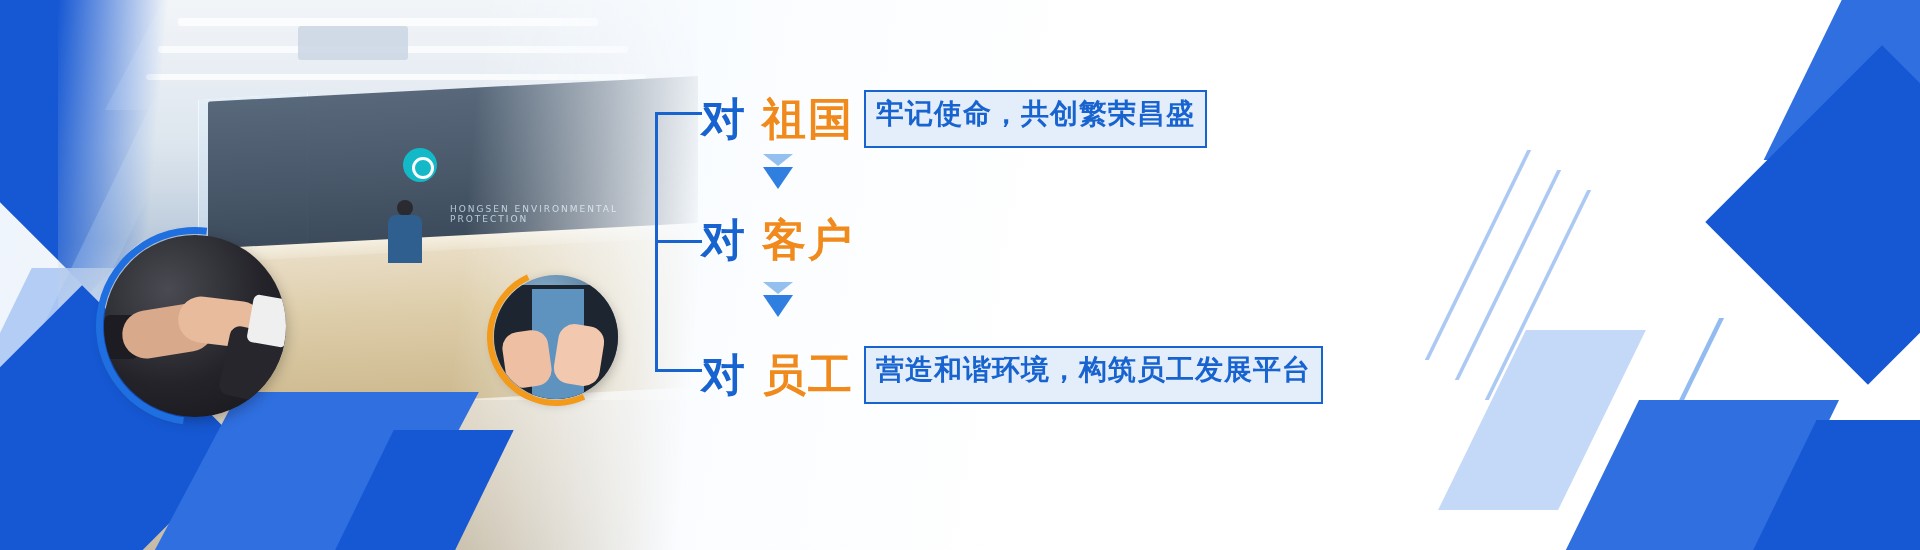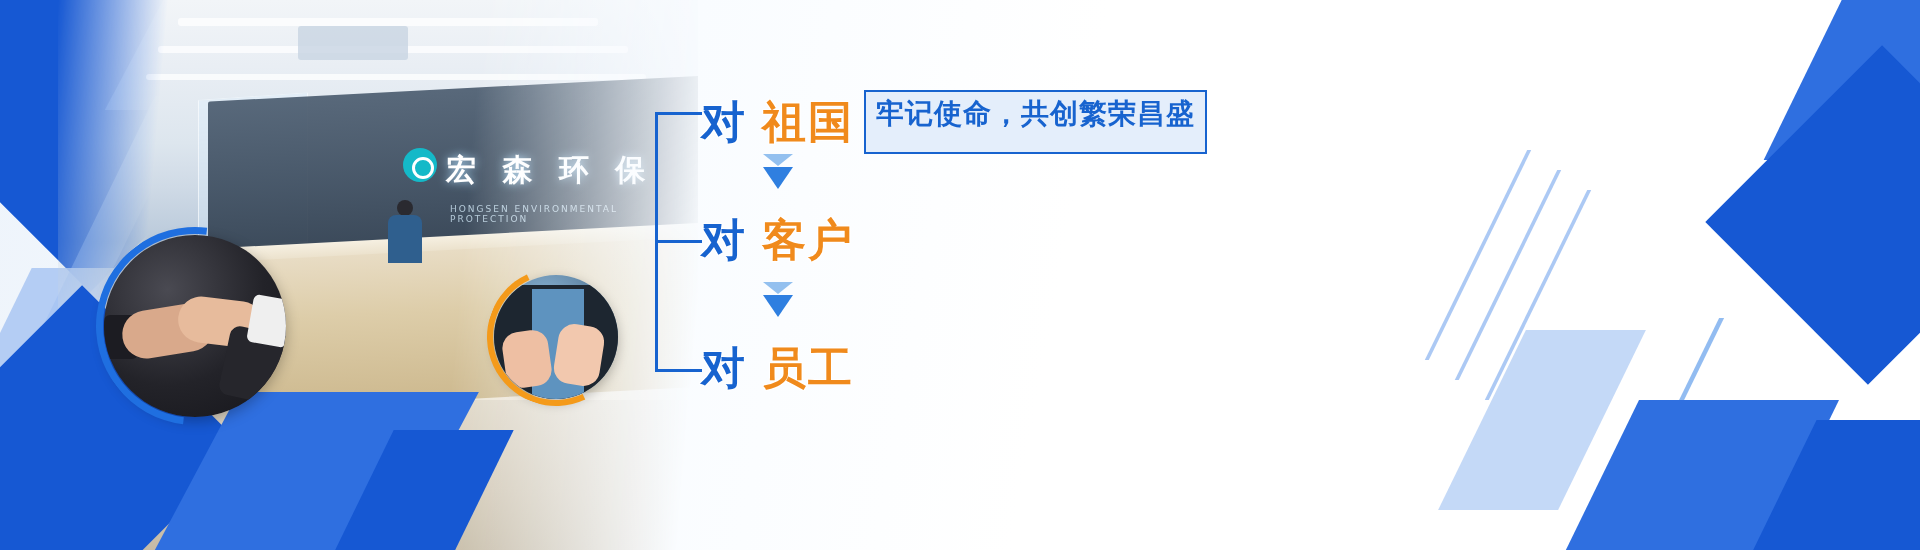--- a/index.html
+++ b/index.html
@@ -134,21 +134,21 @@
 
   .prefix { font-size:44px; font-weight:700; letter-spacing:1px;
     color:#1763cf; line-height:1;
     text-shadow:1px 1px 0 #ffffff, -1px -1px 0 #ffffff, 1px -1px 0 #ffffff, -1px 1px 0 #ffffff; }
   .keyword { font-size:44px; font-weight:700; letter-spacing:2px;
     color:#f08a1c; line-height:1; margin-left:16px;
     text-shadow:1px 1px 0 #ffffff, -1px -1px 0 #ffffff, 1px -1px 0 #ffffff, -1px 1px 0 #ffffff; }
 
   .desc-box { margin-left:10px; position:relative;
     border:2px solid #1763cf; background:#e4eefb;
-    padding:5px 10px 22px 10px; }
+    padding:5px 10px 16px 10px; }
   .desc-box .desc-text { font-size:28px; font-weight:700; letter-spacing:1px;
     color:#1763cf; line-height:1.18; white-space:nowrap; }
 
   .arrow { position:absolute; left:108px; width:30px; }
   #arrow1 { top:82px; }
   #arrow2 { top:210px; }
   .arrow .chev-light { width:30px; height:12px; background:#93c0ef;
     clip-path:polygon(0 0,100% 0,50% 100%); }
   .arrow .chev-dark { width:30px; height:22px; background:#2f7fe0; margin-top:1px;
     clip-path:polygon(0 0,100% 0,50% 100%); }
@@ -166,21 +166,20 @@
 
   <div id="office-photo">
     <div id="office-bg"></div>
     <div class="ceil" style="left:120px;top:18px;width:420px;height:8px;"></div>
     <div class="ceil" style="left:100px;top:46px;width:470px;height:7px;"></div>
     <div class="ceil" style="left:88px;top:74px;width:500px;height:6px;"></div>
     <div class="ceil" style="left:240px;top:26px;width:110px;height:34px;background:rgba(200,212,226,.8);"></div>
     <div id="glass-l"></div>
     <div id="wall-panel"></div>
     <div id="logo-badge"></div>
-    <div id="brand-text">宏 森 环 保</div>
     <div id="brand-sub">HONGSEN ENVIRONMENTAL PROTECTION</div>
     <div id="desk-top"></div>
     <div id="desk"></div>
     <div id="floor"></div>
     <div id="person">
       <div id="person-head"></div>
       <div id="person-body"></div>
     </div>
   </div>
 
@@ -241,16 +240,19 @@
     </div>
 
     <div class="row" id="row2">
       <span class="prefix">对</span>
       <span class="keyword">客户</span>
     </div>
 
     <div class="row" id="row3">
       <span class="prefix">对</span>
       <span class="keyword">员工</span>
+      <span class="desc-box">
+        <span class="desc-text">营造和谐环境，构筑员工发展平台</span>
+      </span>
     </div>
 
   </div>
 </div>
 
 </body></html>

